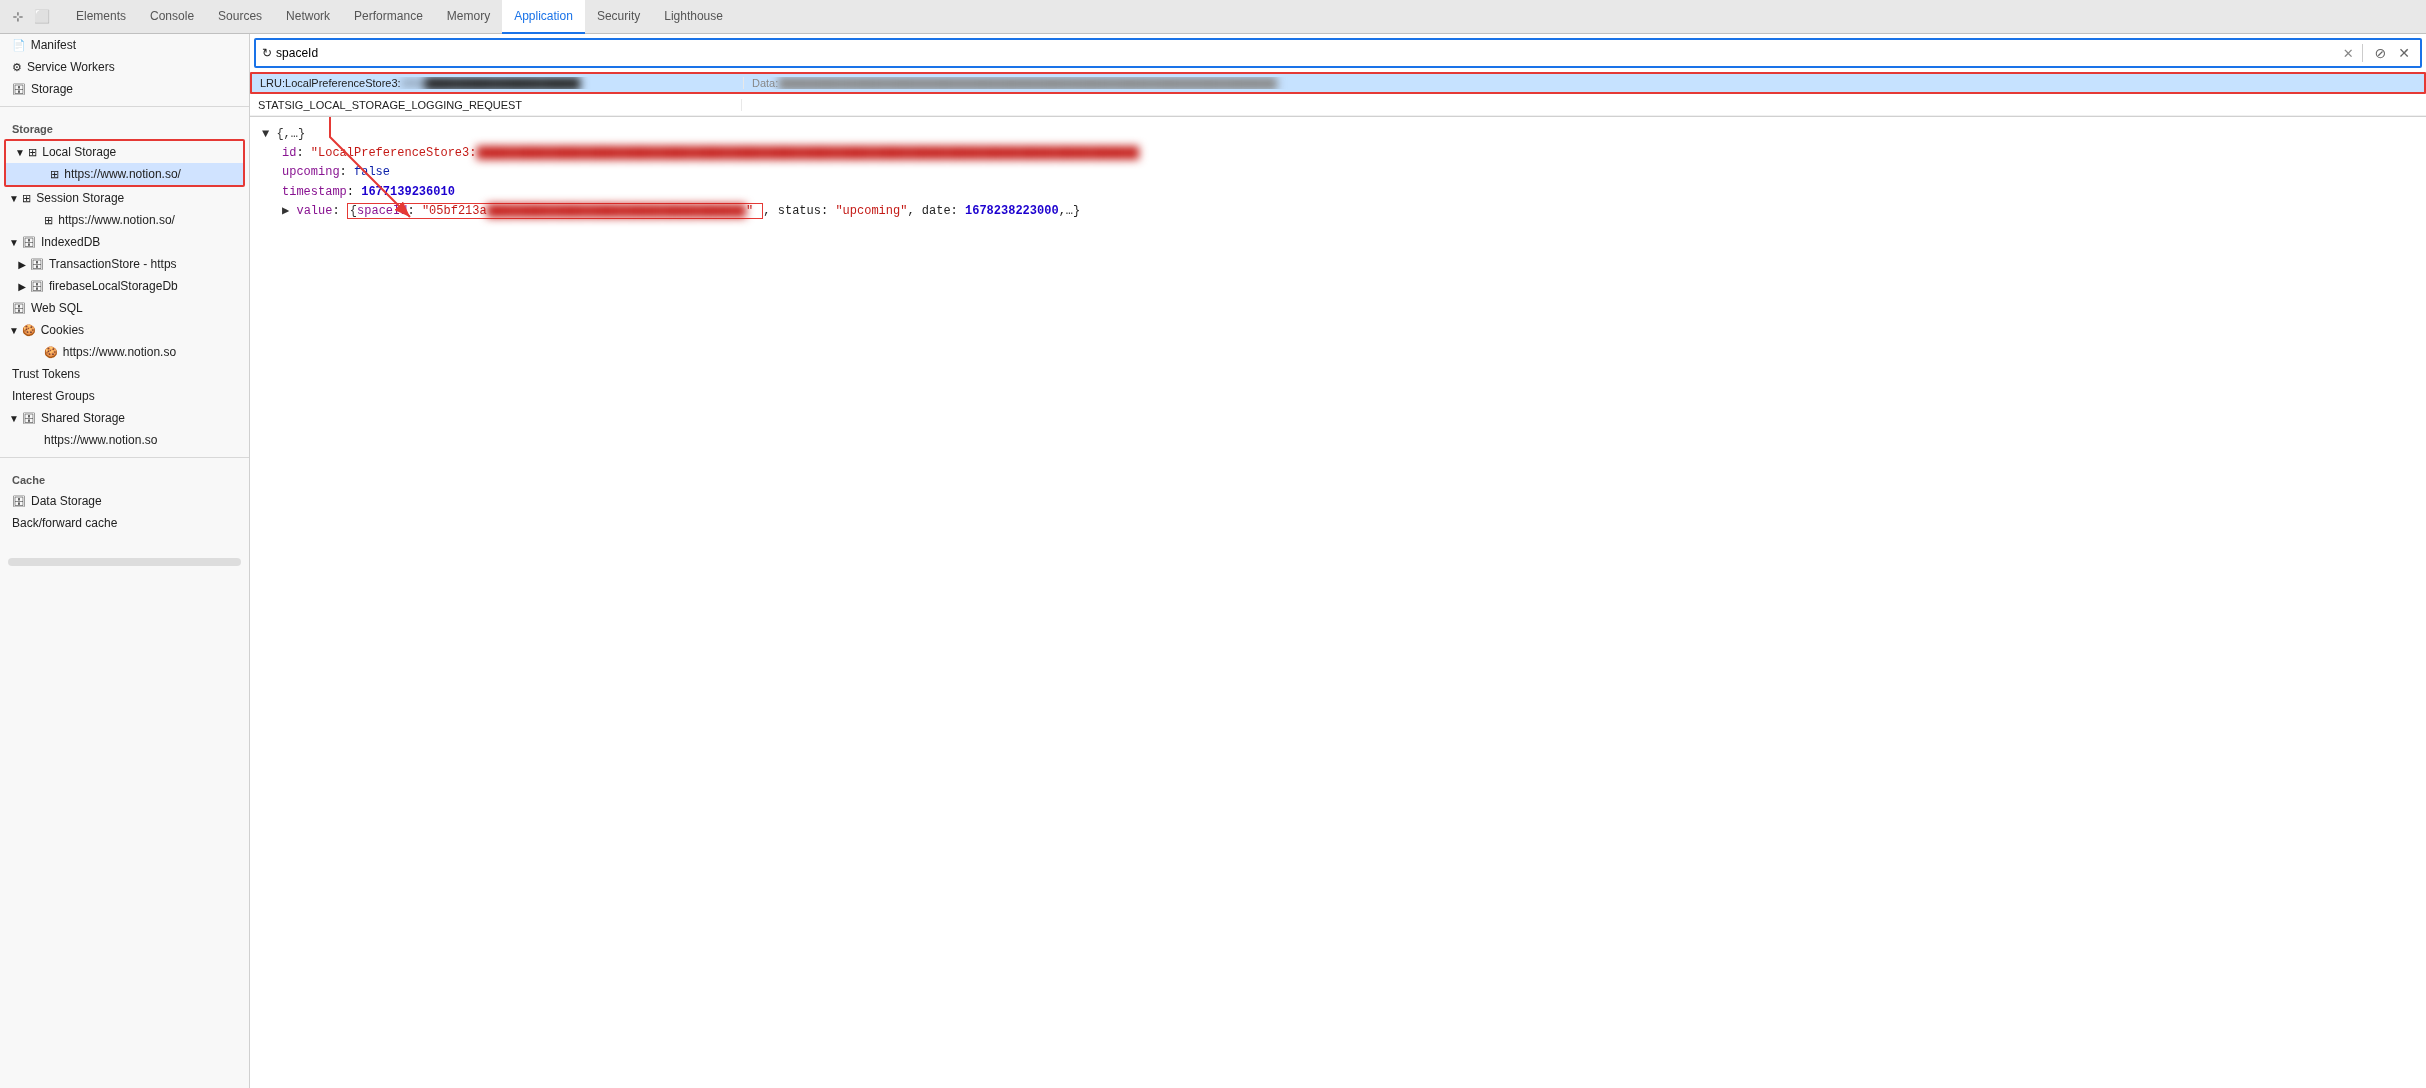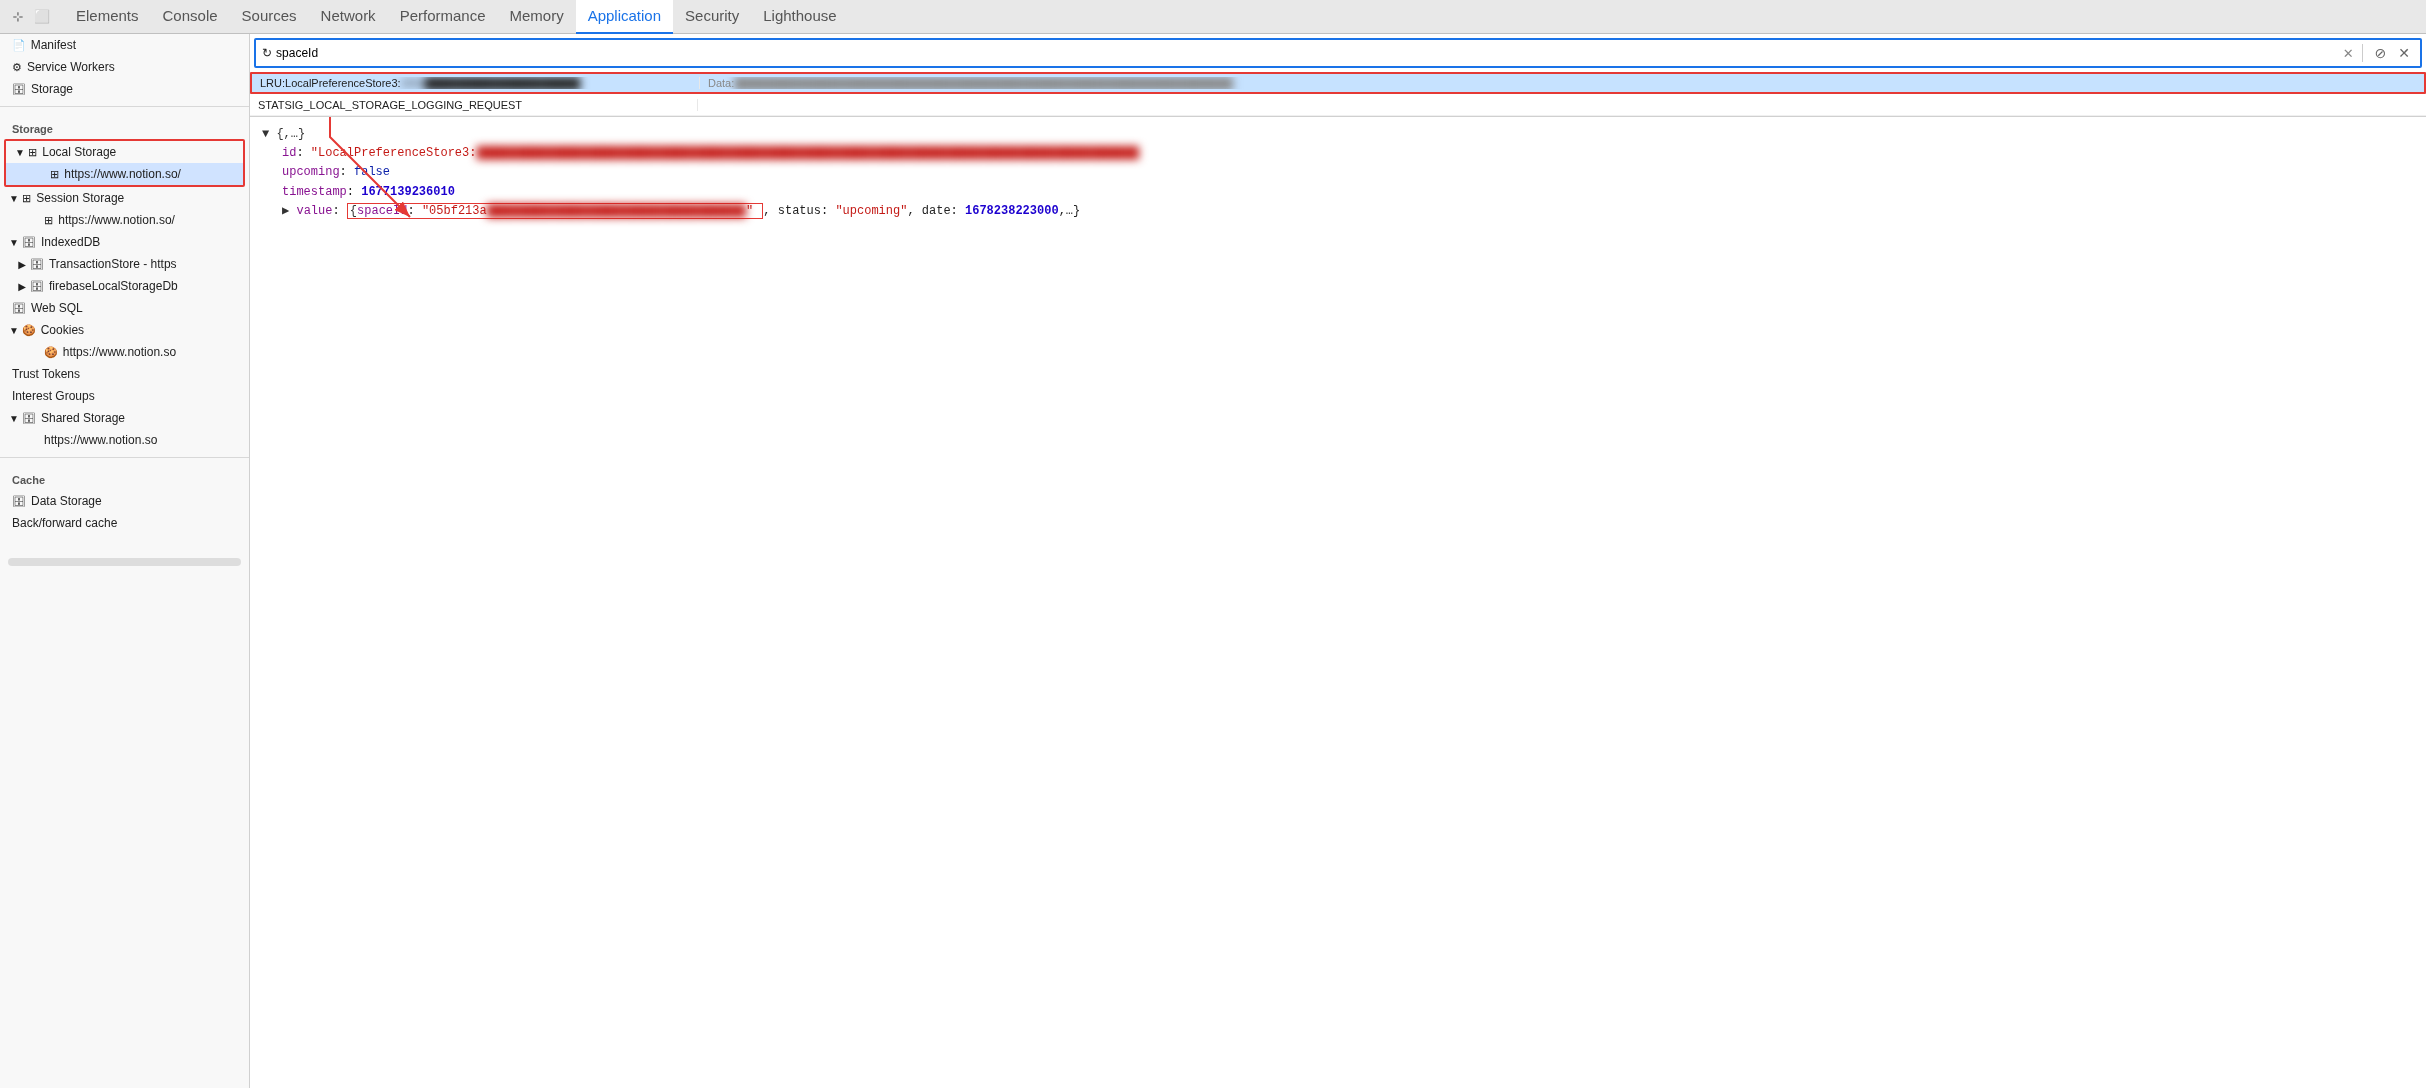--- a/index.html
+++ b/index.html
@@ -36,21 +36,21 @@
       border-radius: 2px;
       font-size: 13px;
       color: #555;
     }
     .tab-item {
       padding: 4px 12px;
       height: 34px;
       display: flex;
       align-items: center;
       cursor: pointer;
-      font-size: 15px;
+      font-size: 12px;
       color: #555;
       border-bottom: 2px solid transparent;
       white-space: nowrap;
     }
     .tab-item.active {
       color: #1a73e8;
       border-bottom: 2px solid #1a73e8;
       background: white;
     }
 
@@ -199,21 +199,21 @@
     }
     .table-row-item.highlighted { background: #c6e2ff; }
 
     .table-cell {
       padding: 0 8px;
       overflow: hidden;
       text-overflow: ellipsis;
       white-space: nowrap;
       font-size: 11px;
     }
-    .table-cell-key { width: 448px; border-right: 1px solid #e8e8e8; }
+    .table-cell-key { width: 492px; border-right: 1px solid #e8e8e8; }
     .table-cell-data { flex: 1; color: #888; }
 
     
     .blurred {
       filter: blur(4px);
       display: inline-block;
     }
 
     
     .detail-panel {

